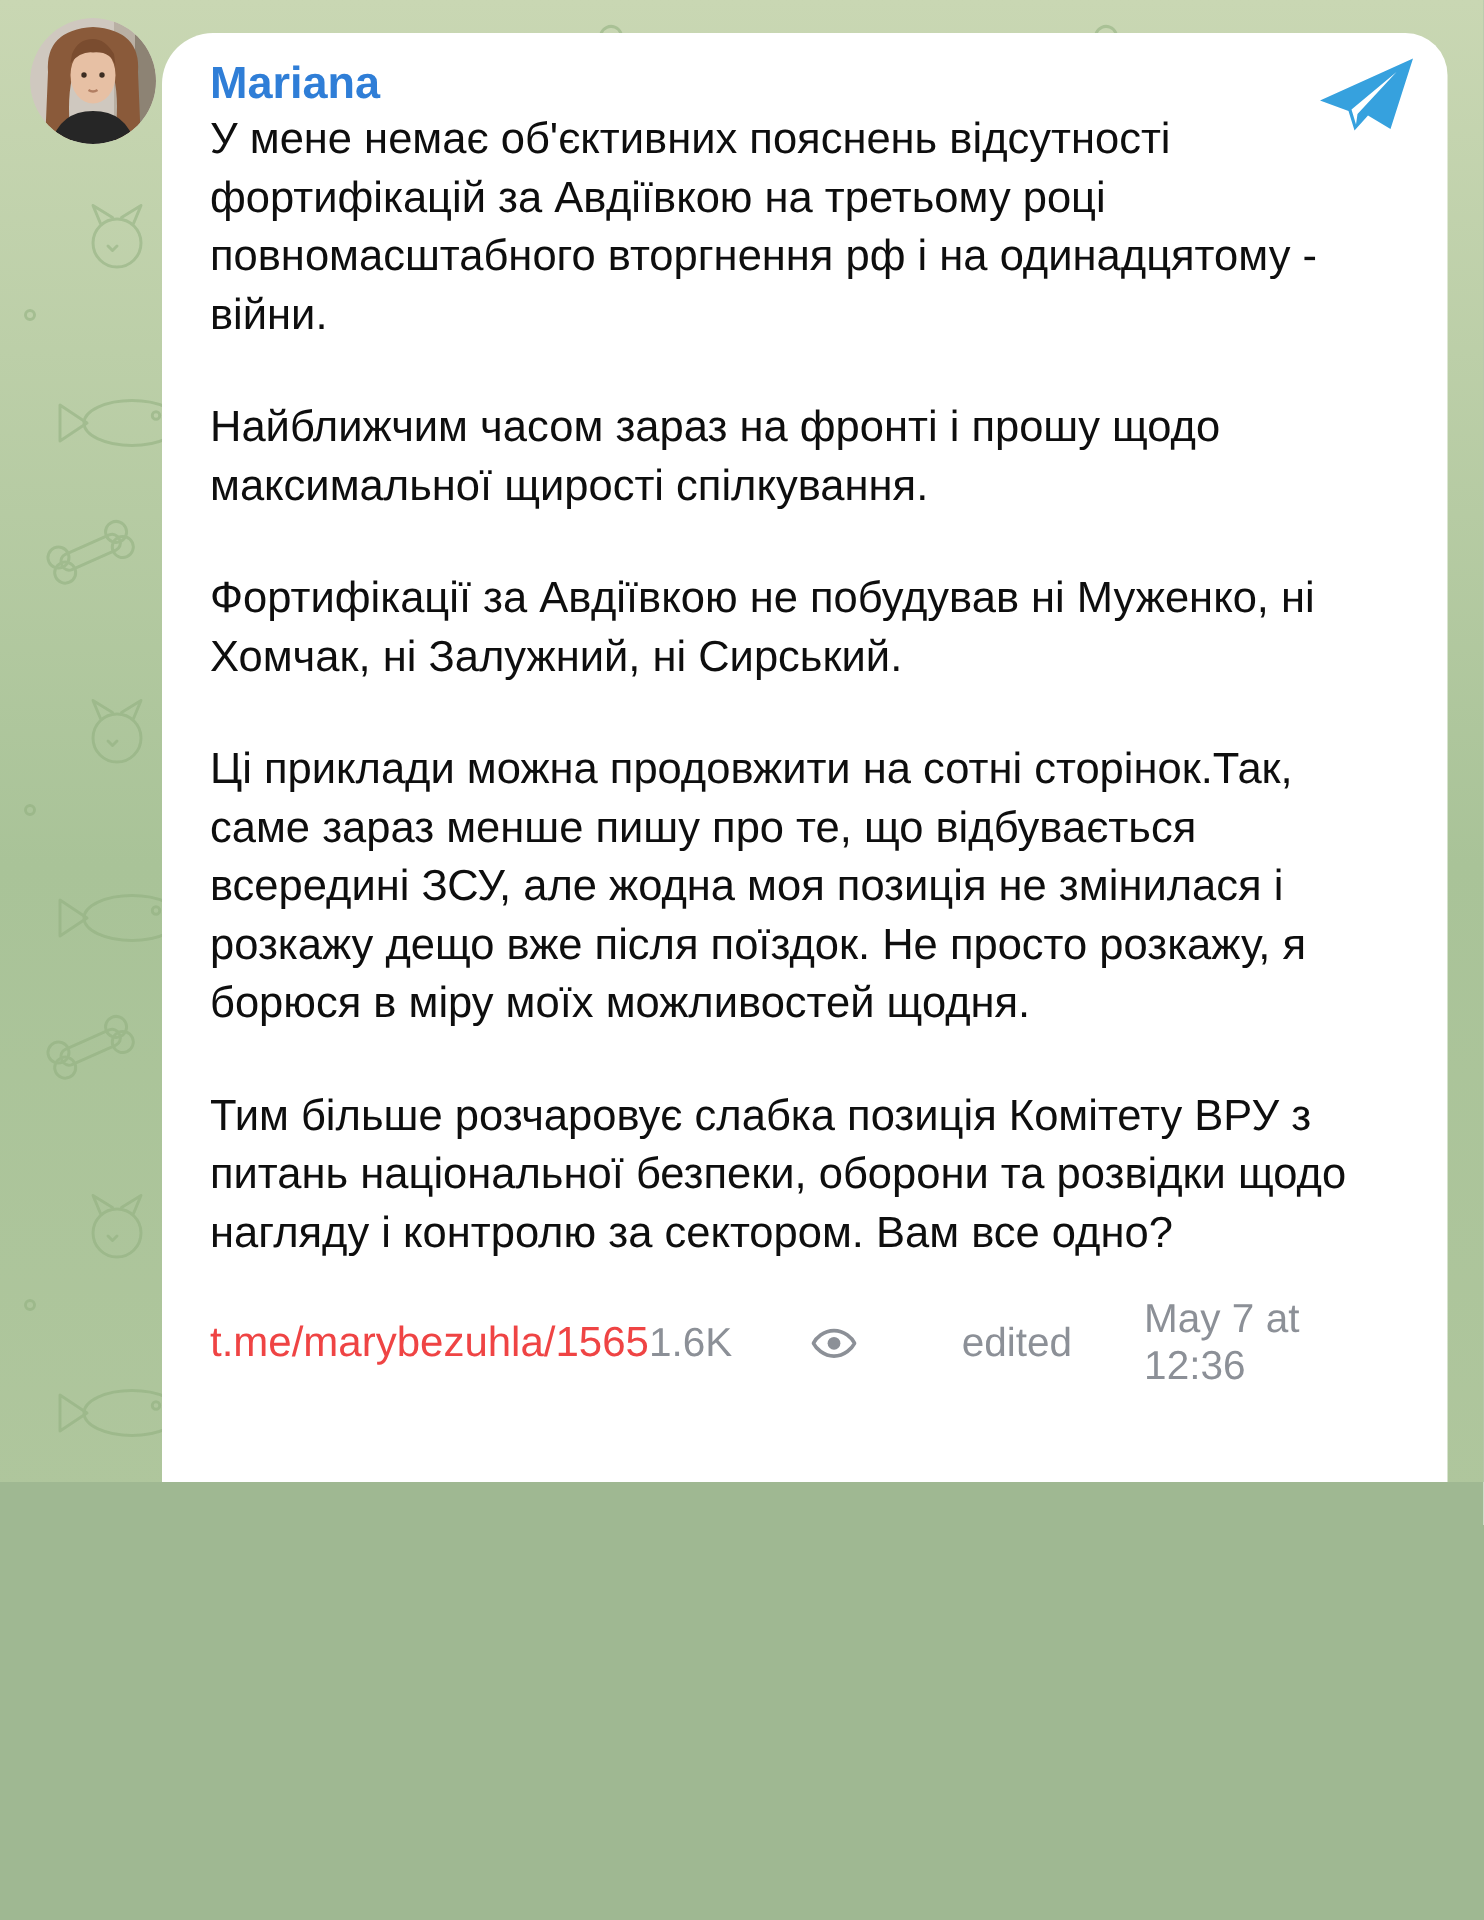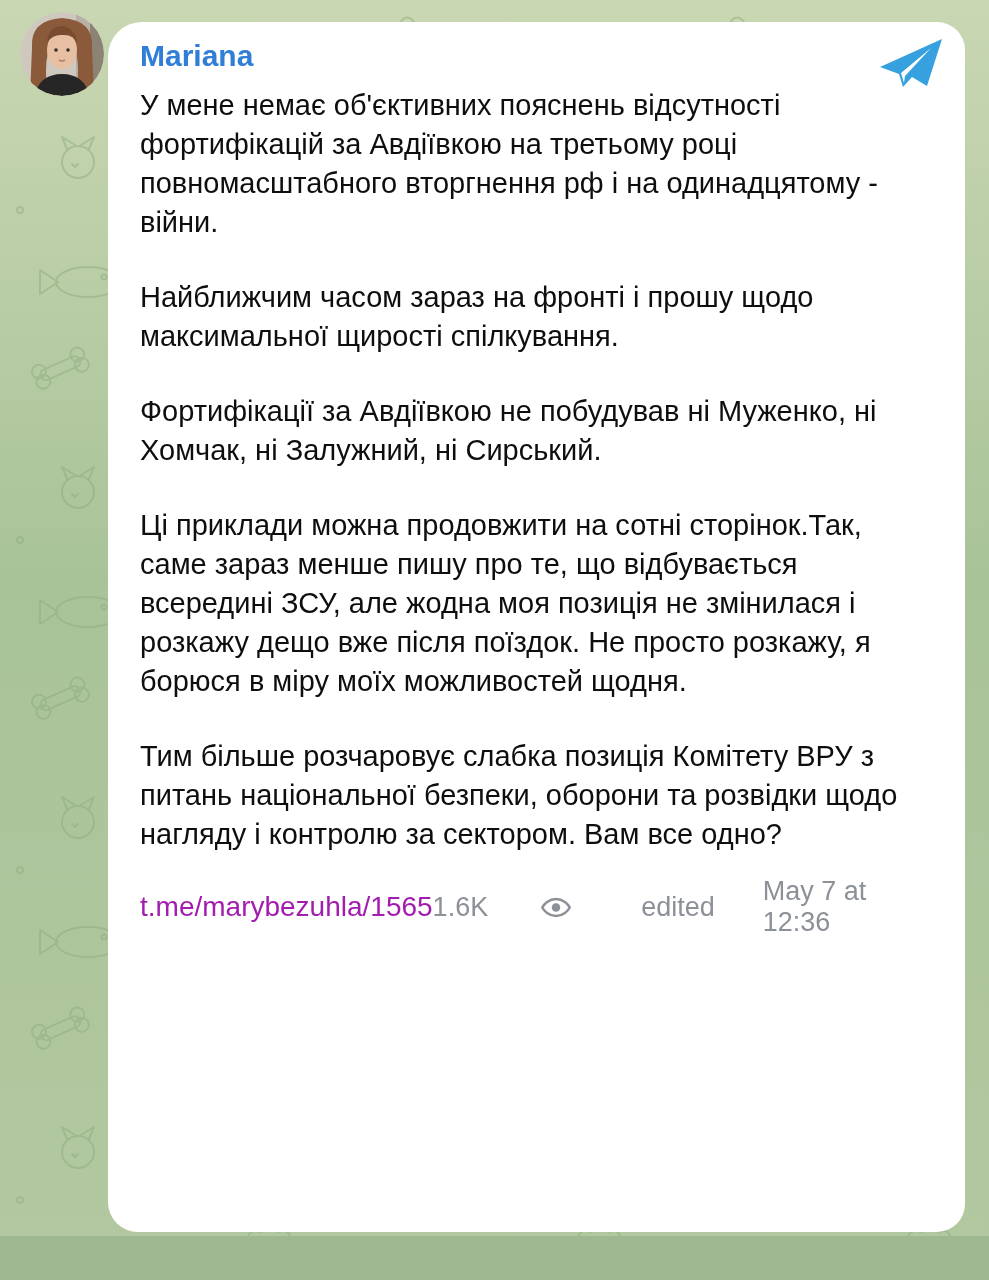--- a/index.html
+++ b/index.html
@@ -1,20 +1,20 @@
 <!DOCTYPE html>
 <html><head>
 <meta charset="utf-8">
 <style>
   * { margin: 0; padding: 0; box-sizing: border-box; }
   html, body { background: #9fb892; }
   .screen {
     position: relative;
     width: 989px;
-    height: 1236px;
+    height: 988px;
     overflow: hidden;
     font-family: "Liberation Sans", "DejaVu Sans", sans-serif;
   }
   .bg-svg { position: absolute; inset: 0; display: block; }
   .avatar {
     position: absolute;
     left: 20px; top: 12px;
     width: 84px; height: 84px;
     border-radius: 50%;
     overflow: hidden;
@@ -35,30 +35,30 @@
     font-weight: bold;
     font-size: 30px;
     line-height: 36px;
     cursor: pointer;
   }
   .plane-icon {
     position: absolute;
     top: 16px; right: 22px;
     width: 64px; height: 50px;
   }
-  .body { margin-top: 12px; font-size: 29px; line-height: 39px; color: #0e0e0e; }
+  .body { font-size: 29px; line-height: 39px; color: #0e0e0e; }
   .body p { margin: 0 0 36px; padding-right: 30px; }
   .body p:last-child { margin-bottom: 0; }
   .meta-row {
     display: flex;
     justify-content: space-between;
     align-items: center;
     margin-top: 22px;
   }
-  .msg-link { color: #a21caf; font-size: 28px; text-decoration: none; cursor: pointer; }
+  .msg-link { color: #ef4444; font-size: 28px; text-decoration: none; cursor: pointer; }
   .meta-right { display: flex; align-items: center; color: #8c9097; font-size: 27px; gap: 44px; }
   .views-count { margin-right: 9px; }
   .eye-icon { display: inline-flex; margin-right: 26px; }
   .edited-label { margin-right: 4px; }
 </style>
 </head>
 <body>
 
 <div class="screen">
 

